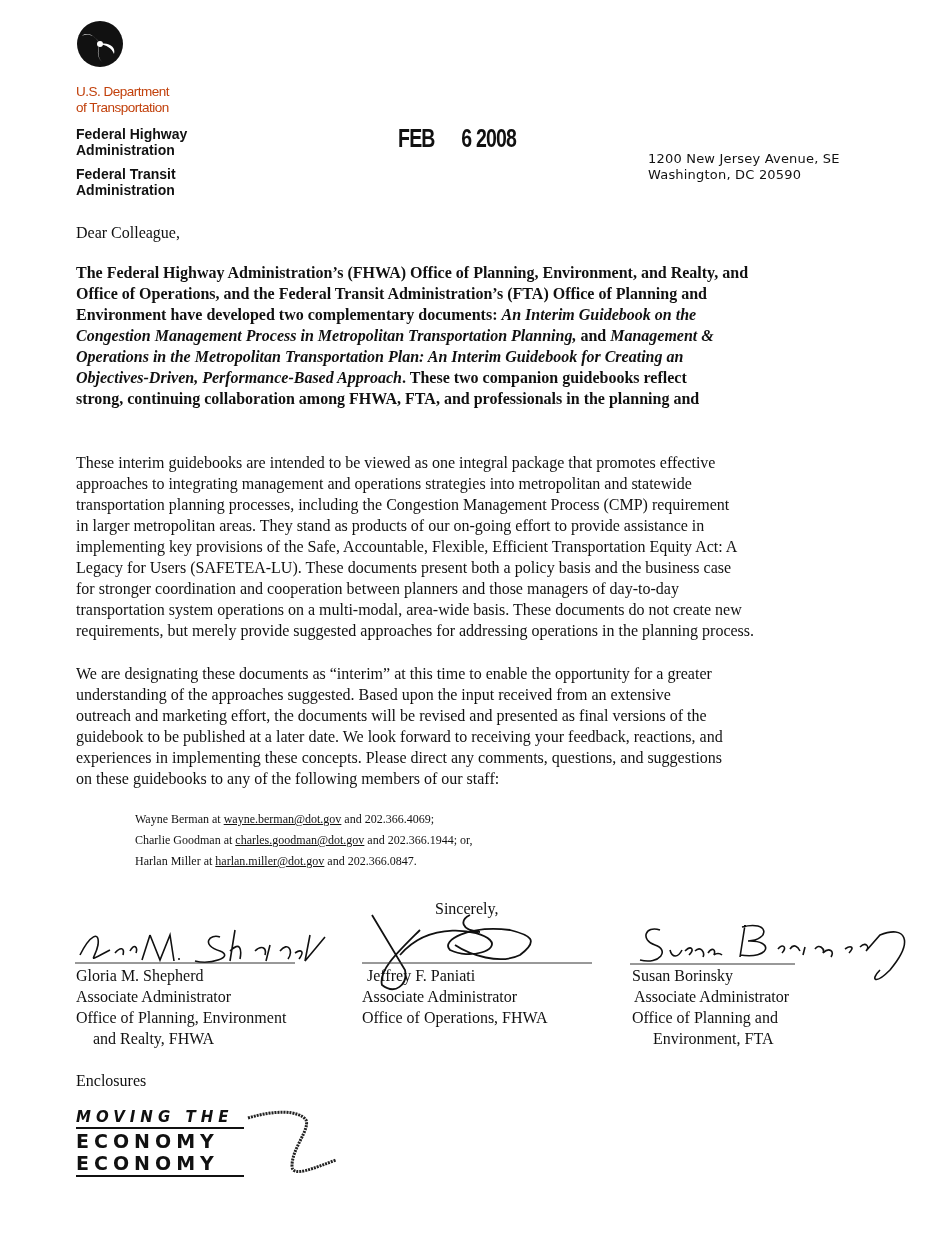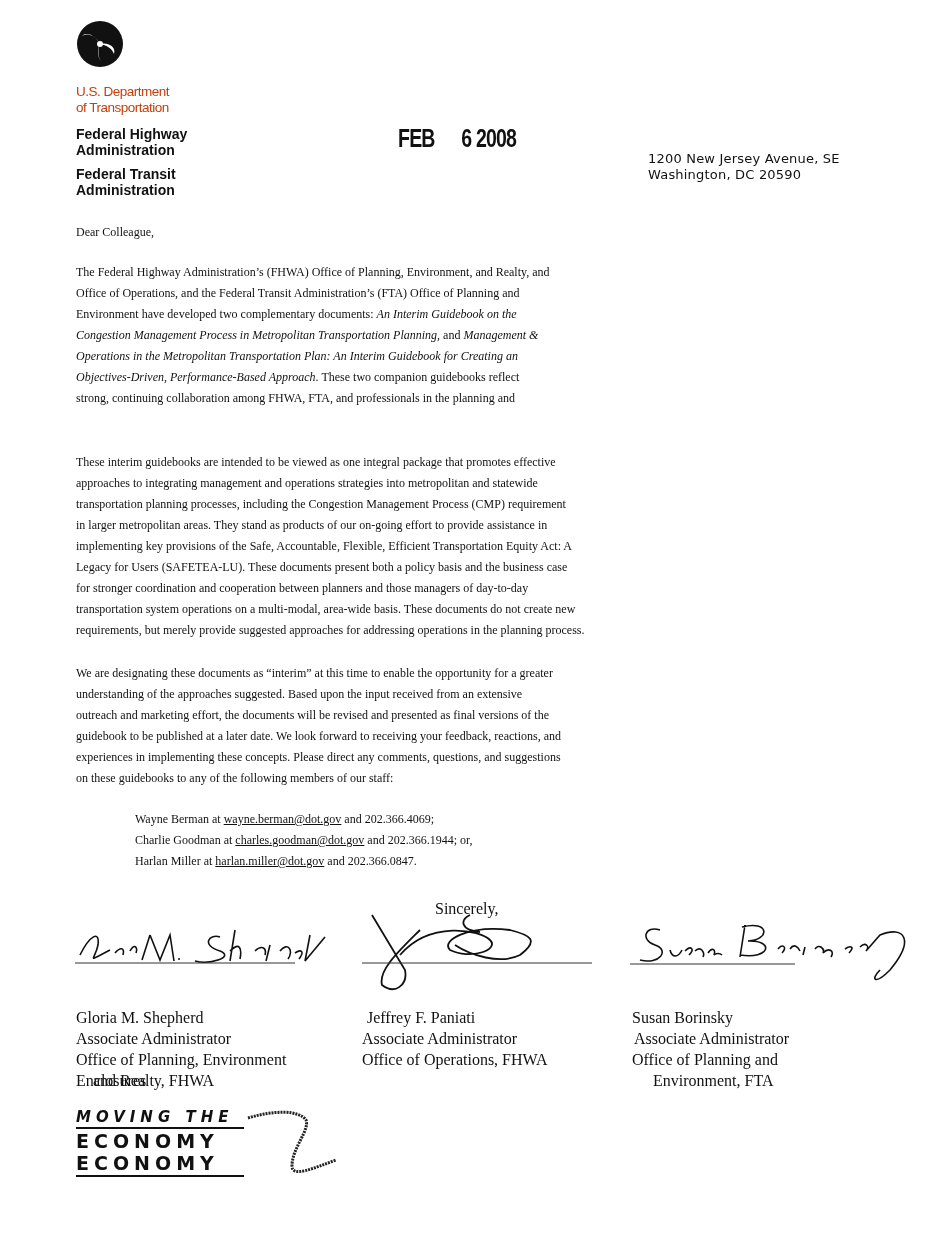--- a/index.html
+++ b/index.html
@@ -12,32 +12,32 @@
   #logo { left:76px; top:20px; width:48px; height:48px; }
   .dept { left:76px; top:84px; font-size:13.5px; line-height:16px; letter-spacing:-0.5px; font-weight:300; color:#c2410c; }
   .admin { font-size:14px; line-height:16px; font-weight:bold; color:#111; }
   #fhwa { left:76px; top:126px; }
   #fta { left:76px; top:166px; }
   #date { left:398px; top:124px; font-size:25px; font-weight:bold; letter-spacing:-1px; transform:scaleX(0.78); transform-origin:left top; }
   #date .gap { display:inline-block; width:34px; }
   #address { left:648px; top:122px; font-size:13px; line-height:16px; font-family:"DejaVu Sans", sans-serif; letter-spacing:0.2px;margin-top:29px; }
 
   
-  .letter { left:76px; width:790px; font-size:12px; line-height:21px; }
+  .letter { left:76px; width:790px; font-size:16px; line-height:21px; }
   #salutation { top:222px; }
-  #para1 { top:262px; }
+  #para1 { top:262px;font-weight:bold; }
   #para2 { top:452px; }
   #para3 { top:663px; }
   #contacts { left:135px; top:809px; font-size:12px; line-height:21px; }
   .email { text-decoration:underline; }
   .line { display:block; white-space:nowrap; }
 
   
   #sincerely { left:435px; top:900px; font-size:16px; }
-  .sigblock { font-size:16px; line-height:21px;margin-top:42px; }
+  .sigblock { font-size:16px; line-height:21px; }
   #sig1 { left:76px; top:965px; }
   #sig2 { left:362px; top:965px; }
   #sig3 { left:632px; top:965px; }
   .indent { padding-left:17px; }
   .indent2 { padding-left:21px; }
   #enclosures { left:76px; top:1072px; font-size:16px; }
 
   
   #mae { left:76px; top:1108px; width:270px; height:80px; }
   .mae-top { font-size:15px; font-style:italic; font-weight:900; letter-spacing:5px; font-family:"DejaVu Sans", sans-serif; }

